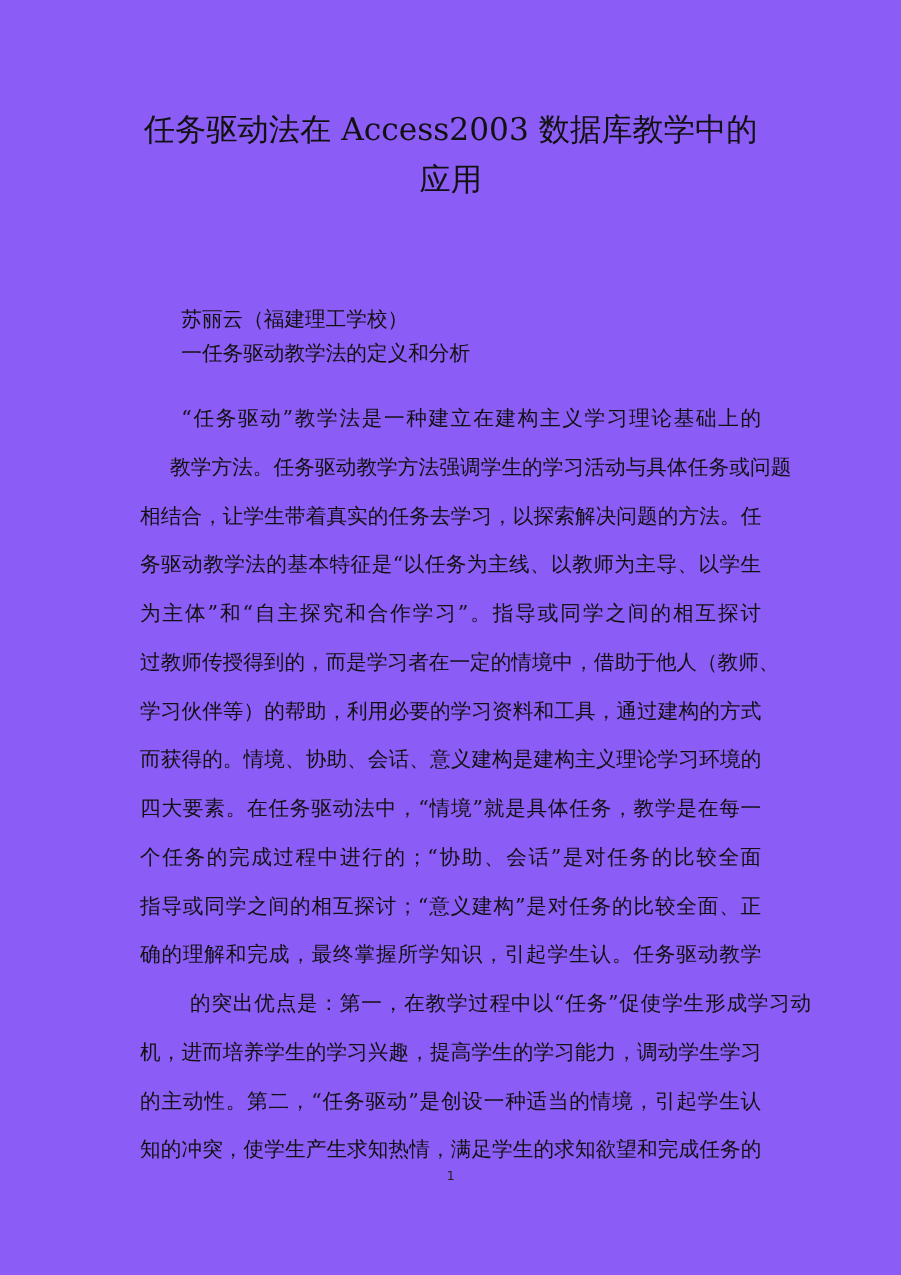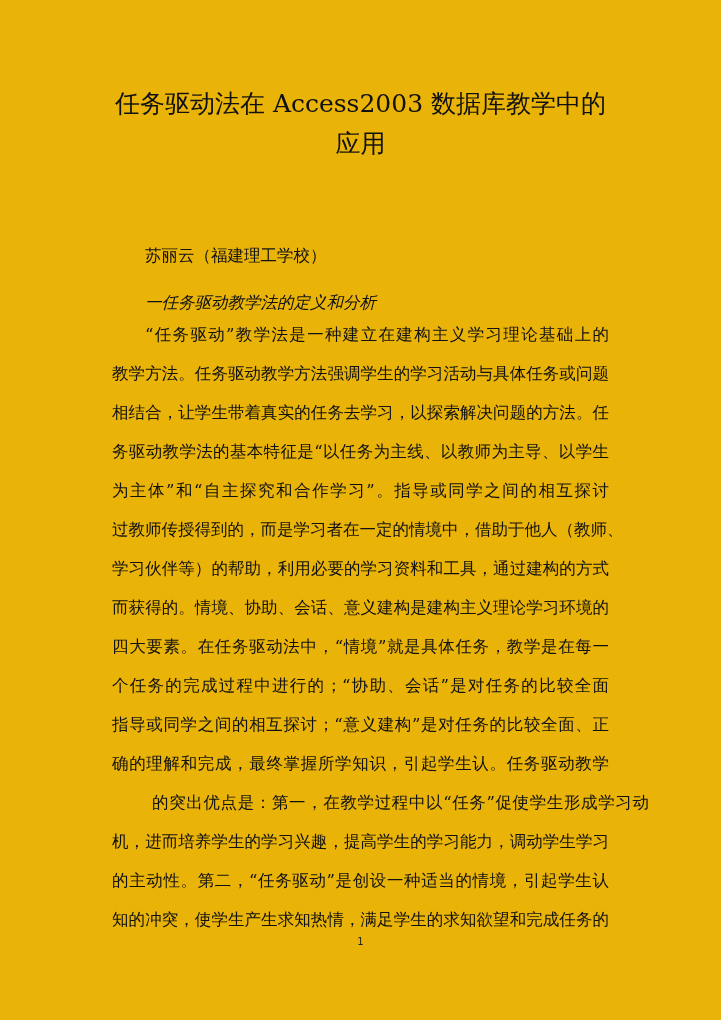--- a/index.html
+++ b/index.html
@@ -13,21 +13,21 @@
     position: relative;
     overflow: hidden;
     font-family: "DejaVu Serif", "Liberation Serif", serif;
     color: #111111;
   }
   .page {
     position: absolute;
     left: 0; top: 0;
     width: 721px;
     height: 1020px;
-    background: #eab308;
+    background: #8b5cf6;
   }
   .title {
     position: absolute;
     left: 60px;
     width: 601px;
     text-align: center;
     font-size: 25px;
     line-height: 40px;
     letter-spacing: 0px;
     margin: 0;
@@ -65,24 +65,24 @@
 </style>
 </head>
 <body>
 
 <div class="page">
 
   <h1 class="title title-l1">任务驱动法在 Access2003 数据库教学中的</h1>
   <h1 class="title title-l2">应用</h1>
 
   <p class="line indent noj" style="top:247px;font-family:Liberation Mono, monospace;">苏丽云（福建理工学校）</p>
-  <p class="line indent noj" style="top:293px;font-style:italic;">一任务驱动教学法的定义和分析</p>
+  <p class="line indent noj" style="top:273px;">一任务驱动教学法的定义和分析</p>
 
   <p class="line indent" style="top:325px;">“任务驱动”教学法是一种建立在建构主义学习理论基础上的</p>
-  <p class="line" style="top:364px;">教学方法。任务驱动教学方法强调学生的学习活动与具体任务或问题</p>
+  <p class="line" style="top:364px;margin-left:24px;">教学方法。任务驱动教学方法强调学生的学习活动与具体任务或问题</p>
   <p class="line" style="top:403px;">相结合，让学生带着真实的任务去学习，以探索解决问题的方法。任</p>
   <p class="line" style="top:442px;">务驱动教学法的基本特征是“以任务为主线、以教师为主导、以学生</p>
   <p class="line" style="top:481px;">为主体”和“自主探究和合作学习”。指导或同学之间的相互探讨</p>
   <p class="line" style="top:520px;">过教师传授得到的，而是学习者在一定的情境中，借助于他人（教师、</p>
   <p class="line" style="top:559px;">学习伙伴等）的帮助，利用必要的学习资料和工具，通过建构的方式</p>
   <p class="line" style="top:598px;">而获得的。情境、协助、会话、意义建构是建构主义理论学习环境的</p>
   <p class="line" style="top:637px;">四大要素。在任务驱动法中，“情境”就是具体任务，教学是在每一</p>
   <p class="line" style="top:676px;">个任务的完成过程中进行的；“协助、会话”是对任务的比较全面</p>
   <p class="line" style="top:715px;">指导或同学之间的相互探讨；“意义建构”是对任务的比较全面、正</p>
   <p class="line" style="top:754px;">确的理解和完成，最终掌握所学知识，引起学生认。任务驱动教学</p>

